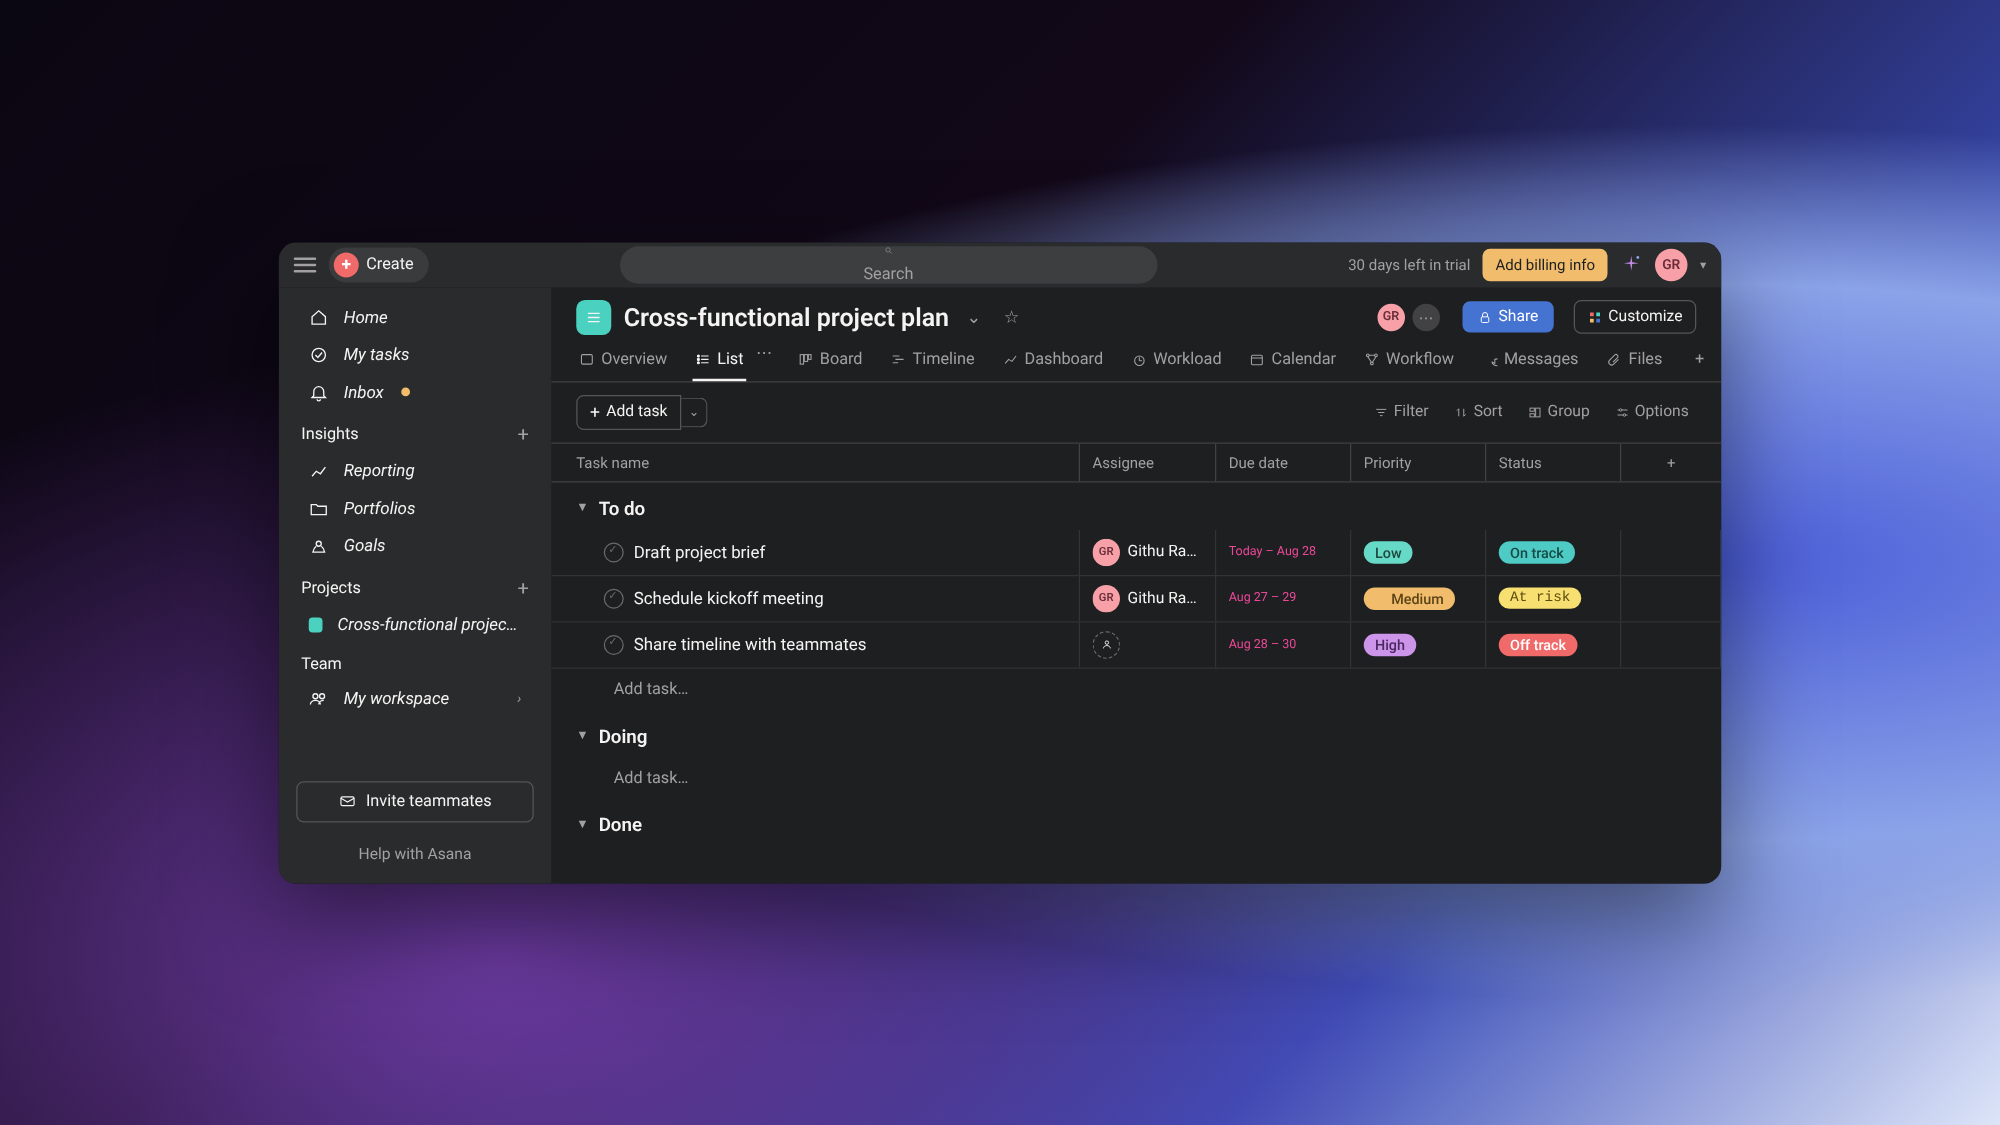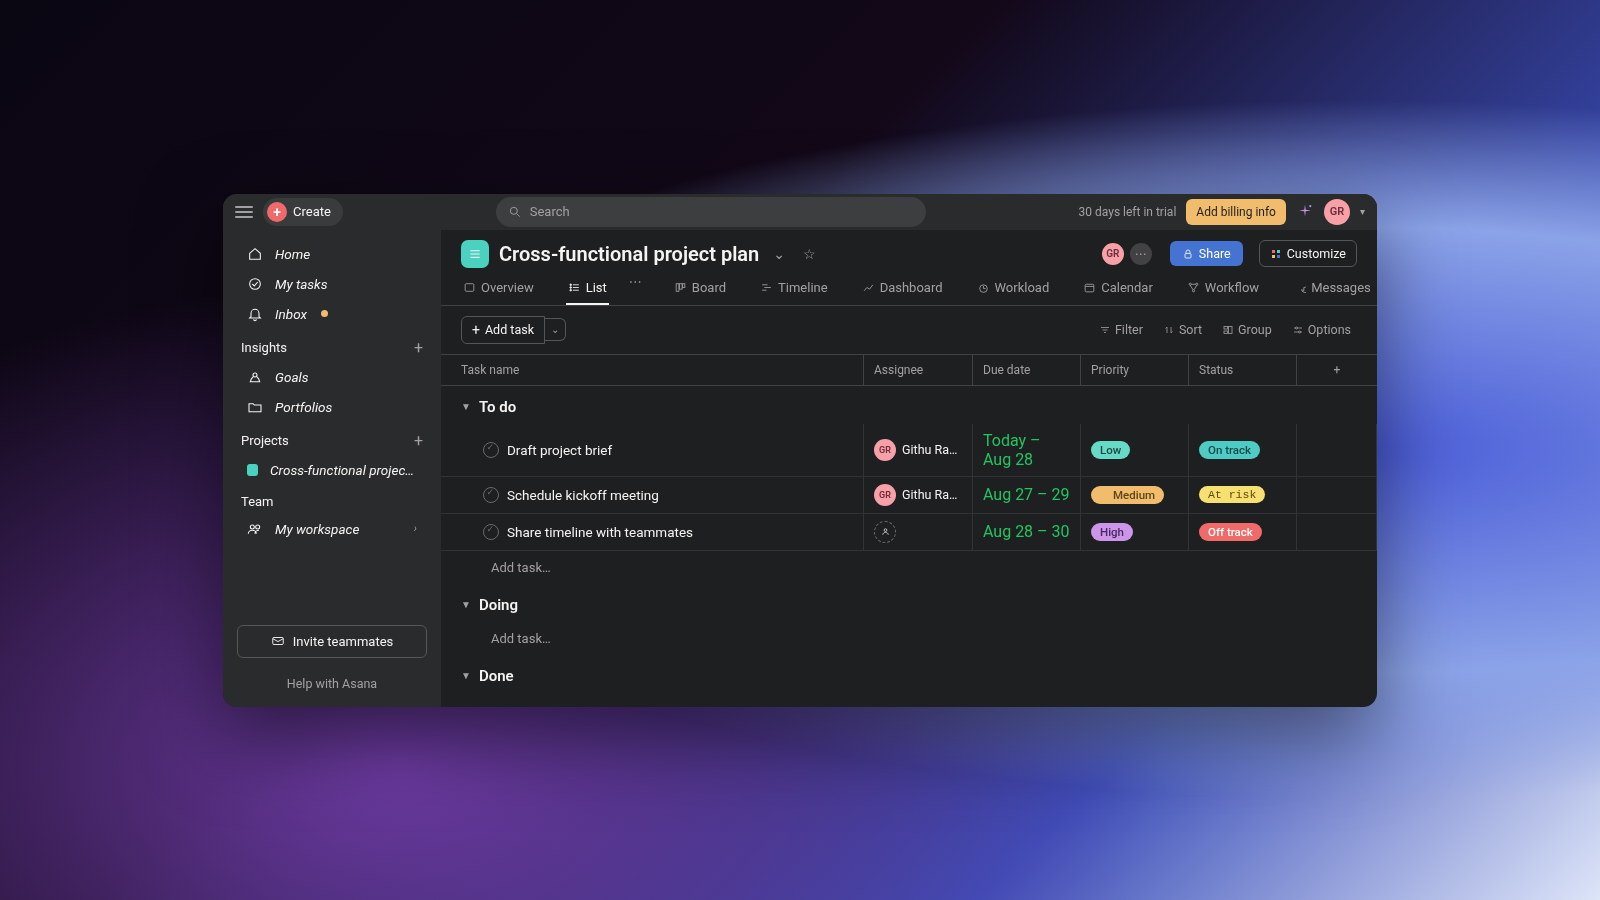--- a/index.html
+++ b/index.html
@@ -34,21 +34,21 @@
 .create-btn {
   display:flex; align-items:center; gap:6px;
   background:#3a3b3d; border-radius:18px; padding:4px 12px 4px 4px;
   cursor:pointer; font-size:13px; color:#f5f4f3;
 }
 .create-plus { width:20px; height:20px; border-radius:50%; background:#f06a6a; display:flex; align-items:center; justify-content:center; color:#fff; font-size:14px; font-weight:bold; }
 .search-wrap { flex:1; display:flex; justify-content:center; }
 .search {
   width:430px; height:30px; background:#3d3e40; border-radius:16px;
   display:flex; align-items:center; padding:0 12px; gap:8px;
-  color:#a2a0a2; cursor:text;
+  color:#a2a0a2; cursor:text;flex-direction:column;
 }
 .search svg { width:14px; height:14px; }
 .trial-text { color:#a2a0a2; font-size:12px; }
 .billing-btn { background:#f1bd6c; color:#1e1f21; border-radius:6px; padding:6px 10px; font-size:12px; cursor:pointer;text-align:center; }
 .sparkle { width:18px; height:18px; cursor:pointer; }
 .avatar-top { width:26px; height:26px; border-radius:50%; background:#f8a0a8; color:#6b2e3a; font-size:11px; font-weight:600; display:flex; align-items:center; justify-content:center; cursor:pointer; }
 .caret-down-sm { font-size:10px; color:#a2a0a2; cursor:pointer; }
 
 .body { flex:1; display:flex; overflow:hidden; }
 .sidebar {
@@ -72,21 +72,21 @@
 .proj-header { padding:10px 20px 0; display:flex; align-items:center; gap:10px; }
 .proj-icon { width:28px; height:28px; border-radius:7px; background:#4bd1c0; display:flex; align-items:center; justify-content:center; }
 .proj-icon svg { width:16px; height:16px; }
 .proj-title { font-size:20px; font-weight:600; color:#f5f4f3; }
 .proj-header .icon-btn { color:#a2a0a2; cursor:pointer; font-size:14px; padding:4px; }
 .proj-header .spacer { flex:1; }
 .avatar-sm { width:26px; height:26px; border-radius:50%; background:#f8a0a8; color:#6b2e3a; font-size:10px; font-weight:600; display:flex; align-items:center; justify-content:center; border:2px solid #1e1f21; }
 .more-circle { width:26px; height:26px; border-radius:50%; background:#424244; display:flex; align-items:center; justify-content:center; color:#a2a0a2; font-size:12px; margin-left:-8px; cursor:pointer; border:2px solid #1e1f21; }
 .share-btn { background:#4573d2; color:#fff; border-radius:6px; padding:5px 12px; font-size:12.5px; display:flex; align-items:center; gap:5px; cursor:pointer; margin-left:6px; }
 .customize-btn { background:#1e1f21; border:1px solid #565557; border-radius:6px; padding:5px 10px; font-size:12.5px; display:flex; align-items:center; gap:5px; cursor:pointer; color:#f5f4f3; margin-left:6px; }
-.tabs { display:flex; gap:30px; padding:6px 20px 0; border-bottom:1px solid #424244; font-size:13px; color:#a2a0a2; }
+.tabs { display:flex; gap:18px; padding:6px 20px 0; border-bottom:1px solid #424244; font-size:13px; color:#a2a0a2; }
 .tab { display:flex; align-items:center; gap:5px; padding:6px 2px 8px; cursor:pointer; border-bottom:2px solid transparent; }
 .tab.active { color:#f5f4f3; border-bottom-color:#f5f4f3; }
 .tab svg { width:13px; height:13px; }
 .tab-more { color:#a2a0a2; margin-left:-10px; cursor:pointer; }
 .tab-plus { color:#a2a0a2; cursor:pointer; padding:6px; }
 
 .toolbar { display:flex; align-items:center; padding:10px 20px; gap:8px; border-bottom:1px solid #424244; }
 .add-task-btn { display:flex; align-items:center; }
 .add-task-main { background:#1e1f21; border:1px solid #565557; border-radius:6px 0 0 6px; padding:5px 10px; display:flex; align-items:center; gap:5px; cursor:pointer; font-size:12.5px; }
 .add-task-drop { border:1px solid #565557; border-left:none; border-radius:0 6px 6px 0; padding:5px 6px; cursor:pointer; font-size:10px; color:#a2a0a2; }
@@ -107,21 +107,21 @@
 .task-row:first-of-type { border-top:1px solid #323334; }
 .task-row .cell { border-right:1px solid #323334; display:flex; align-items:center; padding:7px 10px; }
 .task-row .col-task { display:flex; align-items:center; gap:8px; padding-left:42px; }
 .check-circle { width:16px; height:16px; border:1.5px solid #6a696a; border-radius:50%; cursor:pointer; flex-shrink:0; position:relative; }
 .check-circle::after { content:'✓'; position:absolute; font-size:9px; color:#6a696a; left:2.5px; top:-0.5px; }
 .assignee-cell { display:flex; align-items:center; gap:6px; overflow:hidden; white-space:nowrap; }
 .assignee-av { width:22px; height:22px; border-radius:50%; background:#f8a0a8; color:#6b2e3a; font-size:9px; font-weight:600; display:flex; align-items:center; justify-content:center; flex-shrink:0; }
 .assignee-empty { width:22px; height:22px; border-radius:50%; border:1px dashed #6a696a; display:flex; align-items:center; justify-content:center; cursor:pointer; }
 .assignee-empty svg { width:11px; height:11px; }
 .assignee-name { overflow:hidden; text-overflow:ellipsis; font-size:12.5px; color:#f5f4f3; }
-.due-text { color:#22c55e; font-size:16px; }
+.due-text { color:#ec4899; font-size:10px; }
 .pill { border-radius:10px; padding:2px 9px; font-size:11.5px; font-weight:500; }
 .pill-low { background:#66d9c7; color:#1e4940; }
 .pill-med { background:#f1bd6c; color:#5c4418;padding-left:22px; }
 .pill-high { background:#cd95ea; color:#4a2960; }
 .pill-ontrack { background:#4ecbc4; color:#174945; }
 .pill-atrisk { background:#f8df72; color:#5b4d0d;font-family:Liberation Mono, monospace; }
 .pill-offtrack { background:#f06a6a; color:#fff; }
 .add-task-row { padding:9px 20px 9px 50px; color:#a2a0a2; font-size:13px; cursor:text; }
 
 svg { stroke:currentColor; fill:none; stroke-width:1.6; }
@@ -191,33 +191,41 @@
         <span class="dot-orange"></span>
       </div>
 
       <div class="side-section">
         <span>Insights</span>
         <span class="plus">+</span>
       </div>
       <div class="side-item">
         <span class="side-icon">
             <svg viewBox="0 0 24 24">
+              <path d="M4 18 L9 12 L14 15 L20 7"></path>
+            </svg>
+          </span>
+        <span>Reporting</span>
+      </div>
+      <div class="side-item">
+        <span class="side-icon">
+            <svg viewBox="0 0 24 24">
+              <path d="M3 7 h6 l2 2 h10 v10 H3 Z"></path>
+            </svg>
+          </span>
+        <span>Portfolios</span>
+      </div>
+      <div class="side-item">
+        <span class="side-icon">
+            <svg viewBox="0 0 24 24">
               <circle cx="12" cy="9" r="3"></circle>
               <path d="M9 12 C6 14 5 19 5 19 h14 s-1-5-4-7"></path>
             </svg>
           </span>
         <span>Goals</span>
-      </div>
-      <div class="side-item">
-        <span class="side-icon">
-            <svg viewBox="0 0 24 24">
-              <path d="M3 7 h6 l2 2 h10 v10 H3 Z"></path>
-            </svg>
-          </span>
-        <span>Portfolios</span>
       </div>
 
       <div class="side-section">
         <span>Projects</span>
         <span class="plus">+</span>
       </div>
       <div class="side-item proj">
         <span class="proj-dot"></span>
         <span style="overflow:hidden;text-overflow:ellipsis">Cross-functional project p…</span>
       </div>

